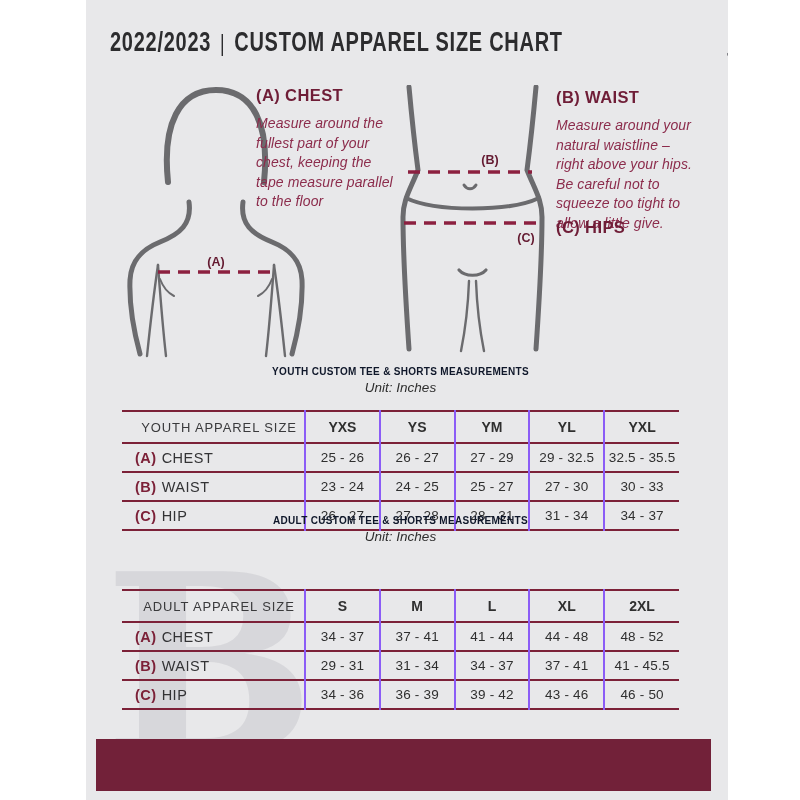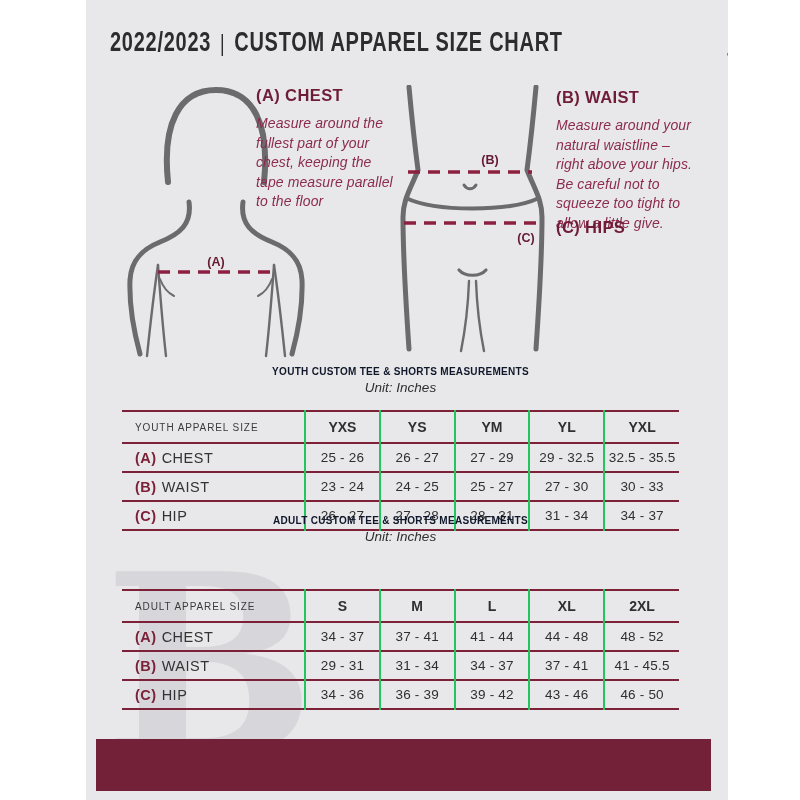--- a/index.html
+++ b/index.html
@@ -56,24 +56,24 @@
   .tbl-title{font-weight:bold;font-size:10px;color:#0f172a;letter-spacing:0.3px;}
   .tbl-unit{font-style:italic;font-size:13.5px;color:#2e2e2e;margin-top:3px;}
   .size-table{
     position:absolute;left:36px;width:557px;
     border-collapse:collapse;table-layout:fixed;
   }
   .yt{top:410px;} .at{top:589px;}
   .size-table col.labelcol{width:183px;}
   .size-table thead tr{height:32px;border-top:2px solid #7c2138;border-bottom:2px solid #7c2138;}
   .size-table tbody tr{height:29px;border-bottom:2px solid #7c2138;}
-  .size-table th + th, .size-table td + td{border-left:2px solid #22c55e;}
+  .size-table th + th, .size-table td + td{border-left:2px solid #8b5cf6;}
   .size-table th{font-weight:bold;font-size:14px;color:#2f2f2f;text-align:center;}
   .size-table th.labelhead{
-    font-weight:normal;font-size:10px;color:#3a3a3c;text-align:left;
+    font-weight:normal;font-size:13px;color:#3a3a3c;text-align:center;
     padding-left:13px;letter-spacing:0.9px;
   }
   .size-table td{font-size:13.5px;color:#2f2f2f;text-align:center;letter-spacing:0.2px;}
   .size-table td.labelcell{text-align:left;padding-left:13px;font-size:14.5px;color:#333335;letter-spacing:0.5px;}
   .size-table td.labelcell .pfx{font-weight:bold;color:#7c2138;margin-right:5px;}
   
   .footer-bar{
     position:absolute;left:10px;top:739px;width:615px;height:52px;
     background:#722139;
   }

